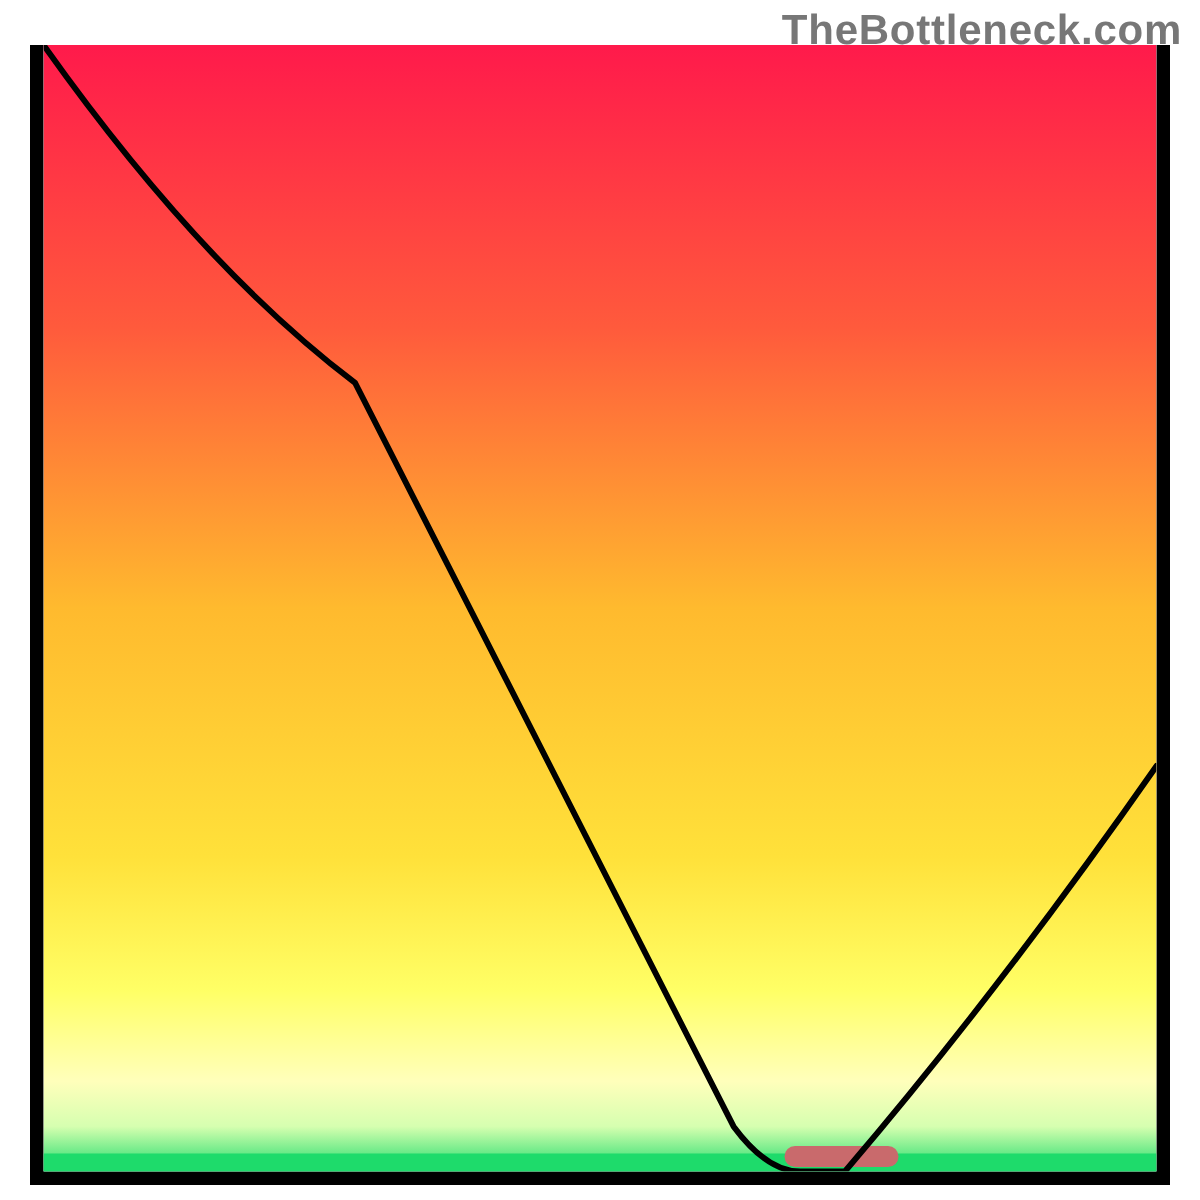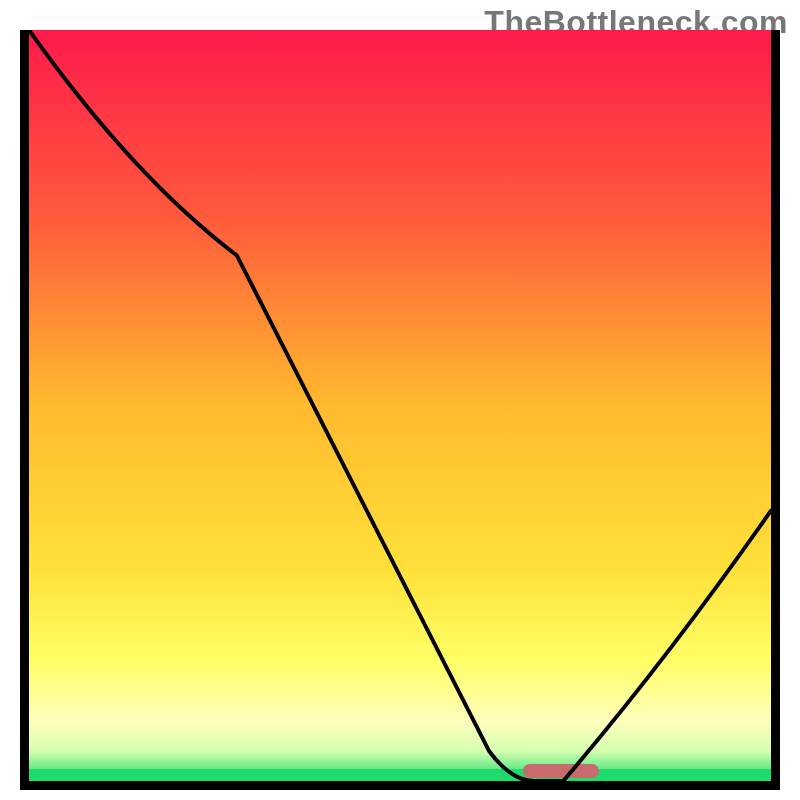--- a/index.html
+++ b/index.html
@@ -12,21 +12,21 @@
   }
   .canvas {
     position: relative;
     width: 800px;
     height: 800px;
   }
   .watermark {
     position: absolute;
     top: 4px;
     right: 12px;
-    font-size: 32px;
+    font-size: 28px;
     font-weight: 600;
     color: #777777;
     letter-spacing: 0.5px;
   }
   .frame {
     position: absolute;
     left: 20px;
     top: 30px;
     width: 760px;
     height: 760px;

